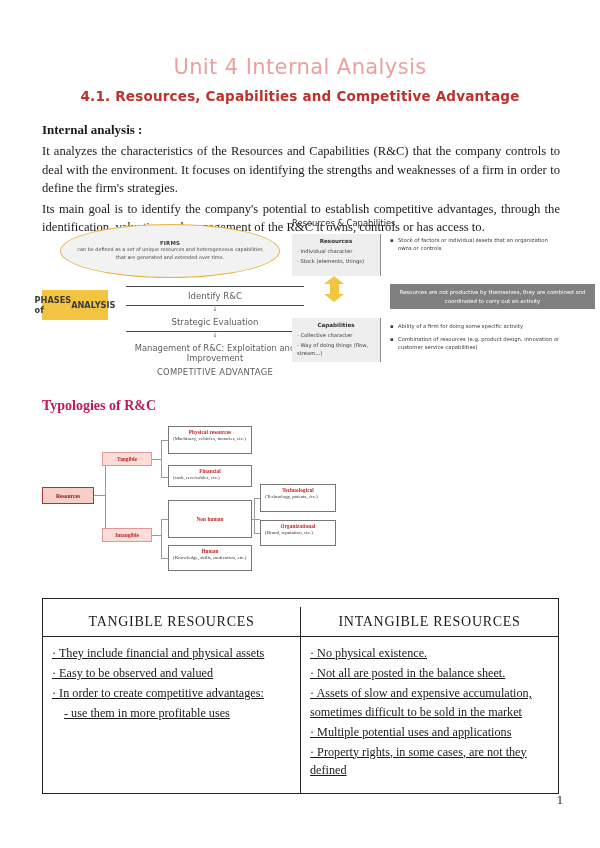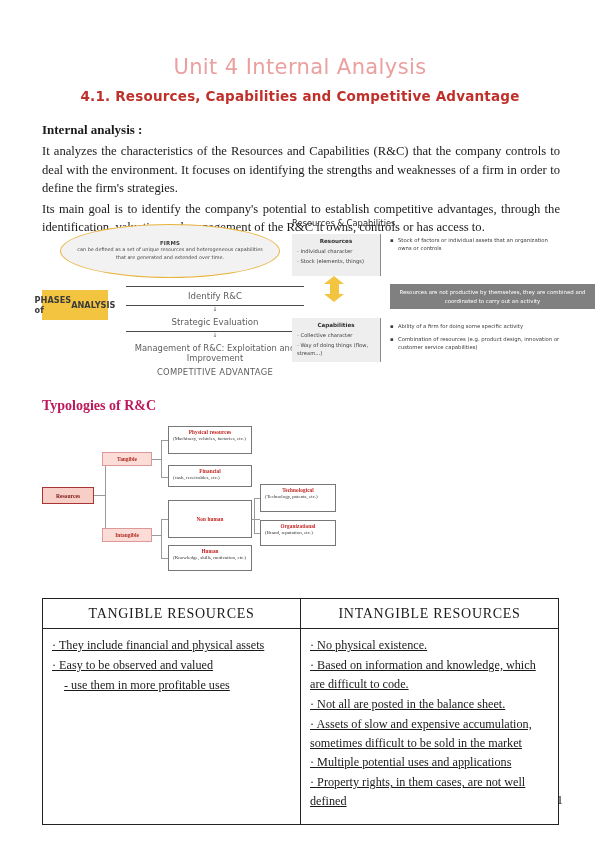--- a/index.html
+++ b/index.html
@@ -151,21 +151,21 @@
   .conn{position:absolute;background:#9a9a9a;}
 
   
   .cmp{
     position:absolute;left:42px;top:598px;width:517px;
     border:1.4px solid #222;box-sizing:border-box;
   }
   .cmp-row{display:flex;}
   .cmp-head{
     flex:1;text-align:center;font-size:14px;letter-spacing:.7px;
-    padding:7px 0 6px 0;font-family:"Liberation Serif", serif;
+    padding:7px 0 6px 0;font-family:"Liberation Serif", serif;margin-top:8px;
   }
   .cmp-sep{border-left:1.4px solid #222;}
   .cmp-hr{border-top:1.4px solid #222;}
   .cmp-cell{
     flex:1;padding:7px 9px 12px 9px;font-size:12.2px;line-height:1.55;
     min-height:150px;box-sizing:border-box;text-decoration:underline;
   }
   .cmp-cell p{margin:0 0 1px 0;}
   .cmp-cell p.dashed{padding-left:24px;text-indent:-12px;}
 
@@ -305,28 +305,28 @@
 
   <div class="cmp">
     <div class="cmp-row">
       <div class="cmp-head">TANGIBLE RESOURCES</div>
       <div class="cmp-head cmp-sep">INTANGIBLE RESOURCES</div>
     </div>
     <div class="cmp-row cmp-hr">
       <div class="cmp-cell">
         <p>· They include financial and physical assets</p>
         <p>· Easy to be observed and valued</p>
+        <p>· In order to create competitive advantages:</p>
         <p class="dashed">-    use them in more profitable uses</p>
       </div>
       <div class="cmp-cell cmp-sep">
         <p>· No physical existence.</p>
-        <p>· Based on information and knowledge, which are difficult to code.</p>
         <p>· Not all are posted in the balance sheet.</p>
         <p>· Assets of slow and expensive accumulation, sometimes difficult to be sold in the market</p>
         <p>· Multiple potential uses and applications</p>
-        <p>· Property rights, in them cases, are not well defined</p>
+        <p>· Property rights, in some cases, are not they defined</p>
       </div>
     </div>
   </div>
 
   <div class="pagenum">1</div>
 
 </div>
 
 </body></html>

